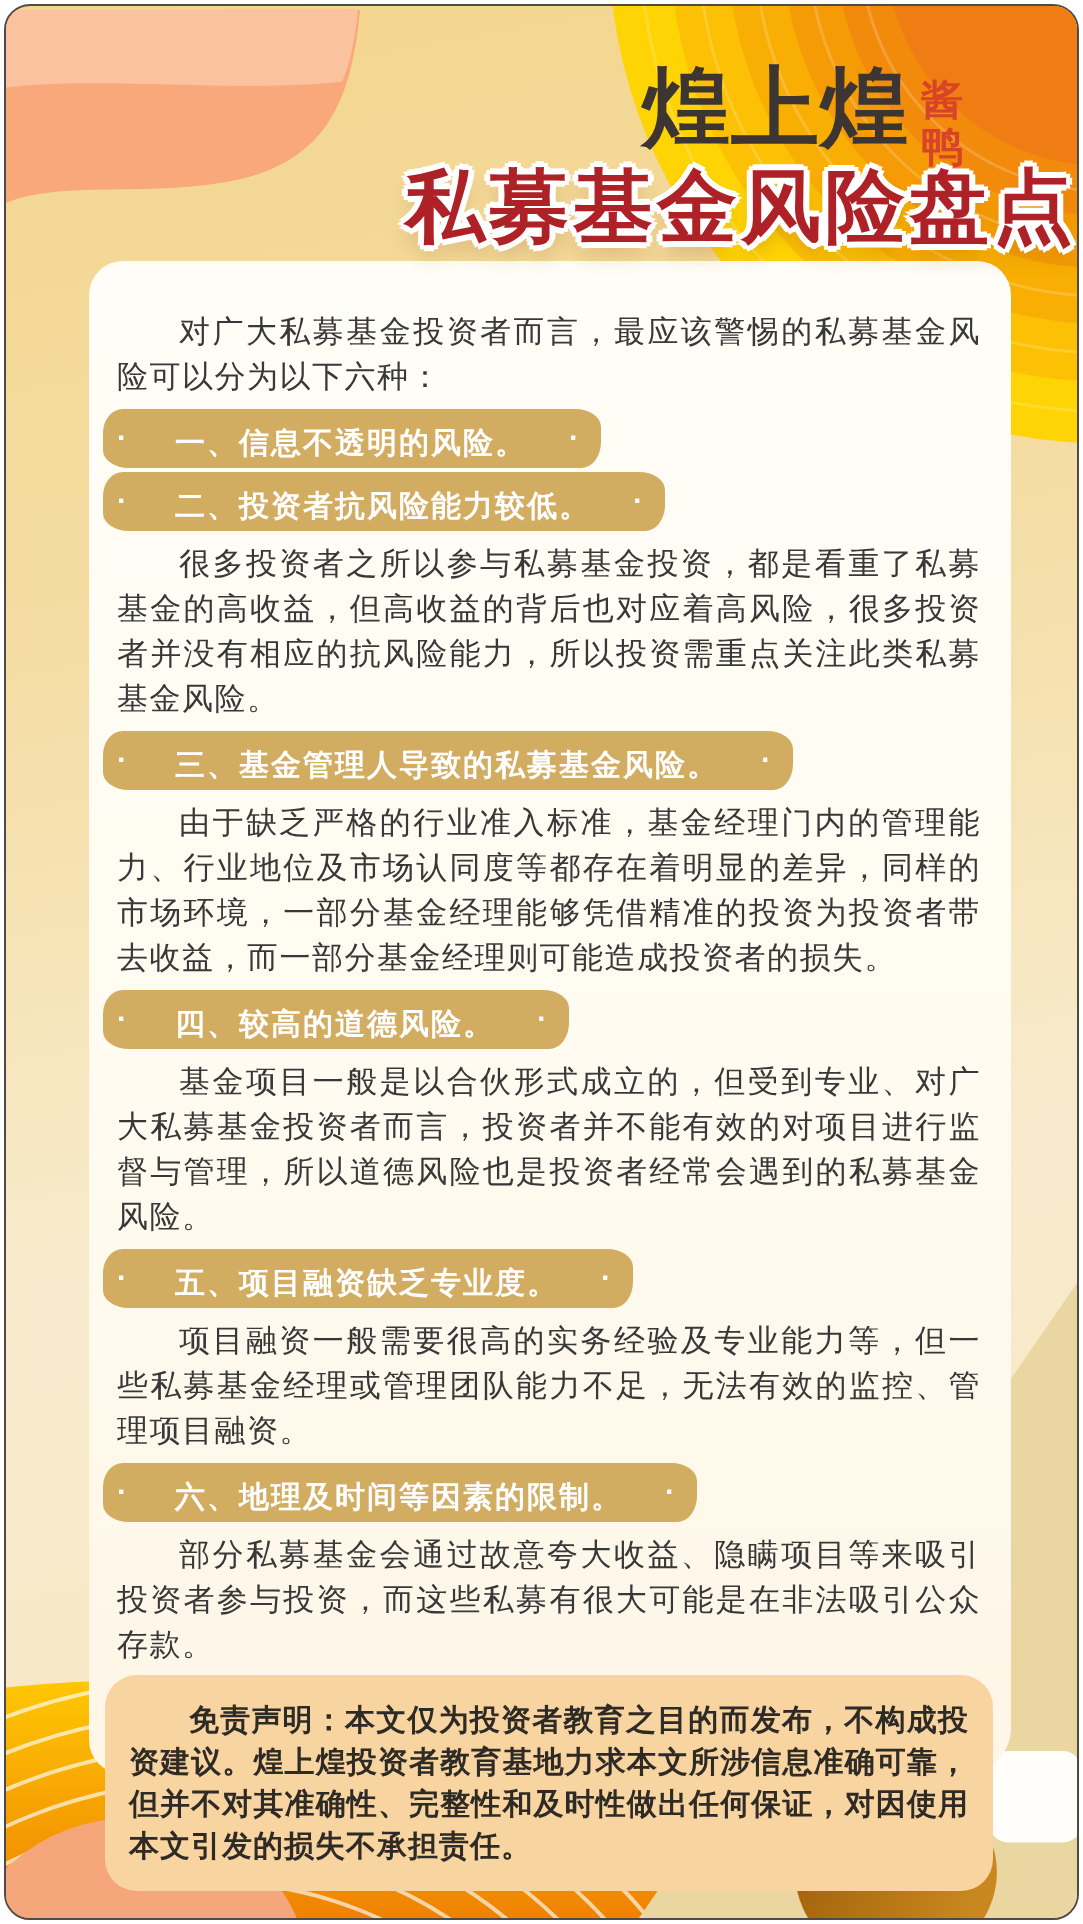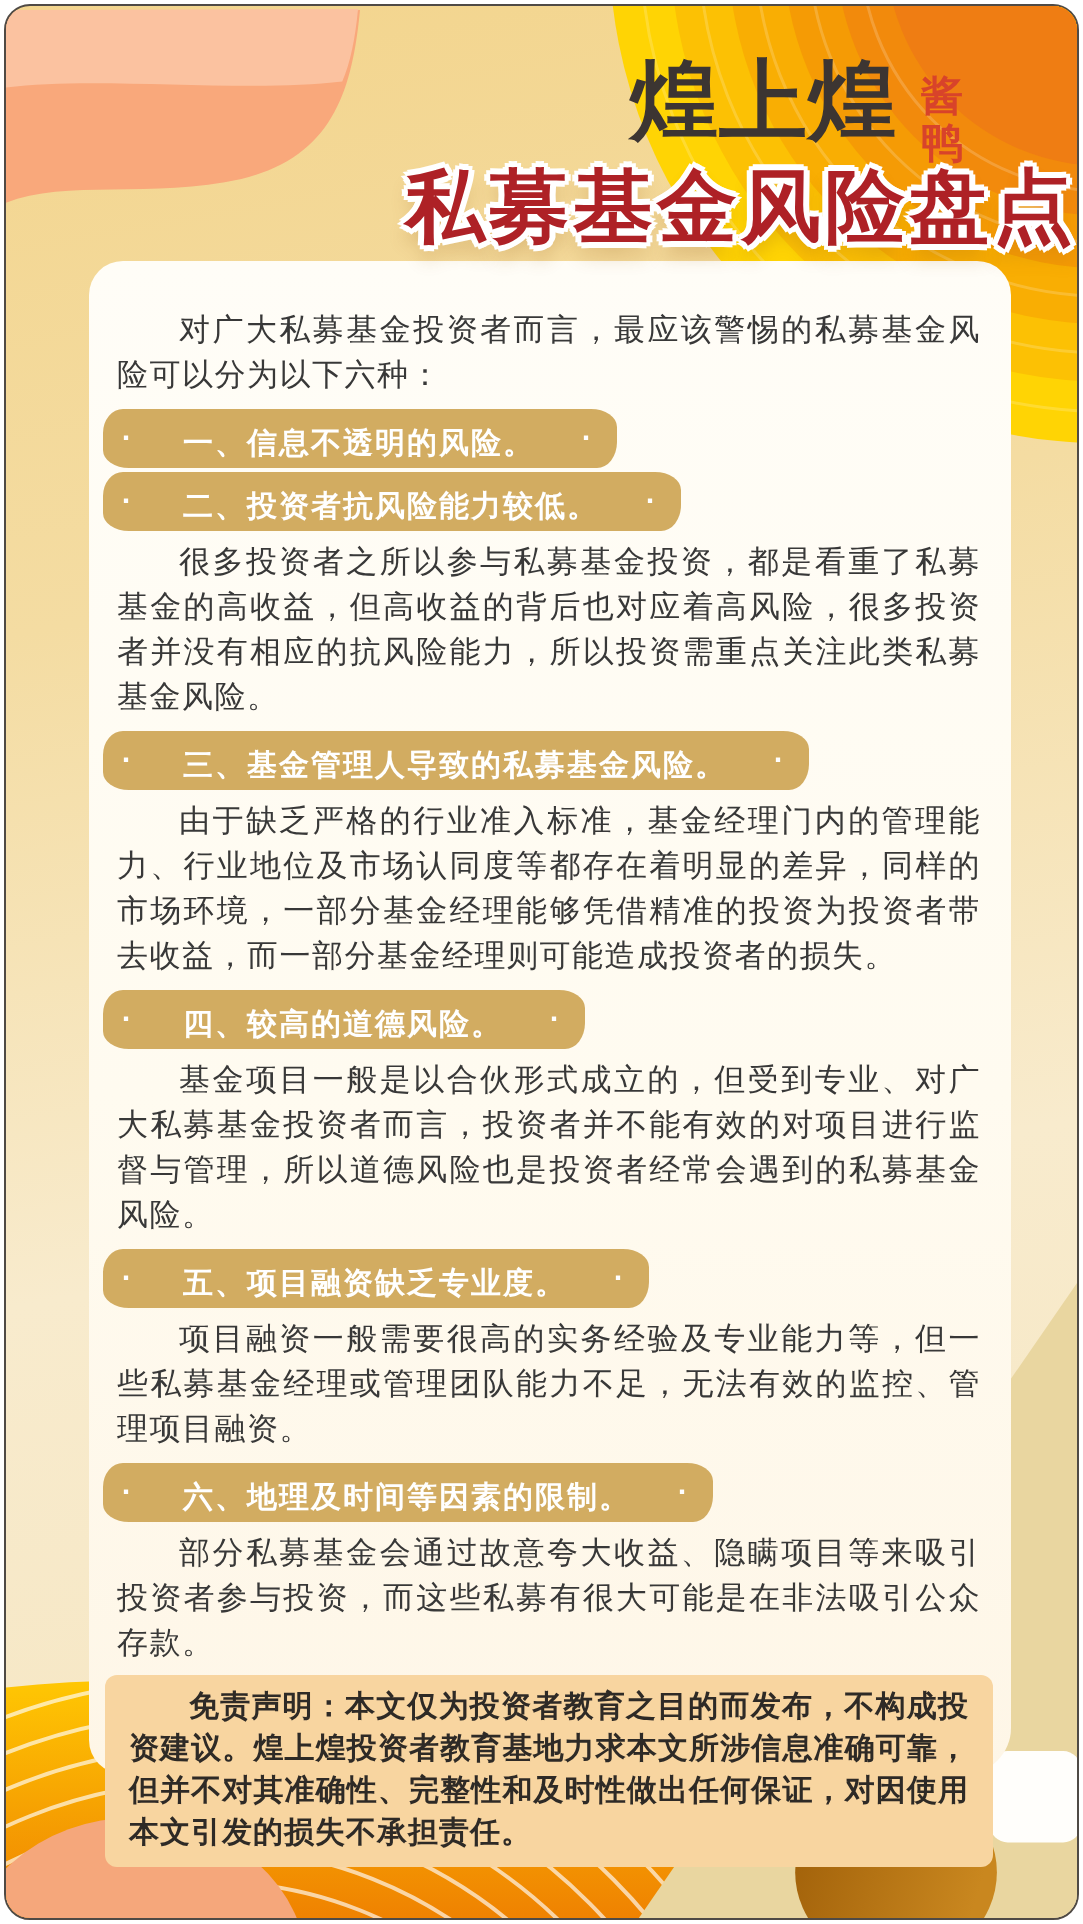--- a/index.html
+++ b/index.html
@@ -1,33 +1,33 @@
 <!DOCTYPE html>
 <html><head>
 <meta charset="utf-8">
 <style>
   html,body { margin:0; padding:0; background:#ffffff; }
   .poster {
     position:relative; width:1083px; height:1924px; background:#ffffff;
-    font-family:Liberation Mono, monospace; overflow:hidden;
+    font-family:Liberation Sans, sans-serif; overflow:hidden;
   }
   .frame {
     position:absolute; inset:4px; border:2px solid #4F4A45; border-radius:26px;
     overflow:hidden;
     background:linear-gradient(170deg,#F3D58E 0%,#F4DCA2 30%,#F8EBCD 62%,#F5E5C0 100%);
   }
   .deco { position:absolute; left:0; top:0; width:100%; height:100%; display:block; }
 
   .brand { position:absolute; top:58px; right:114px; display:flex; gap:12px; z-index:3; }
   .brand-name {
     font-size:88px; line-height:1; font-weight:900; color:#3C3532; letter-spacing:1px;
   }
   .brand-tagline {
     font-size:42px; line-height:1.12; font-weight:900; color:#D8432A;
-    width:1em; word-break:break-all; margin-top:12px;margin-left:12px;
+    width:1em; word-break:break-all; margin-top:12px;
   }
 
   .page-title {
     position:absolute; top:148px; left:0; width:100%; text-align:right; z-index:3;
     font-size:80px; font-weight:900; letter-spacing:4px; color:#AE2126;
     text-shadow:
       -6px 0 0 #fff, 6px 0 0 #fff, 0 -6px 0 #fff, 0 6px 0 #fff,
       -4px -4px 0 #fff, 4px -4px 0 #fff, -4px 4px 0 #fff, 4px 4px 0 #fff,
       0 14px 18px rgba(150,90,20,0.30);
   }
@@ -45,22 +45,22 @@
   .band {
     display:inline-flex; align-items:center; background:#D2AC61; color:#FFFFFF;
     font-size:30px; font-weight:700; letter-spacing:2px;
     padding:2px 20px 4px 14px; margin:2px 0 2px -6px;
     border-radius:20px 26px 20px 26px / 24px 18px 26px 18px;
   }
   .band .dot { font-weight:900; }
   .band-label { margin:12px 42px 0 46px; }
 
   .disclaimer {
-    margin:4px -4px 0 -4px; background:#F8D5A0; border-radius:12px;
-    padding:12px 24px; font-size:30px; font-weight:700; line-height:42px;
+    margin:4px -4px 0 -4px; background:#F8D5A0; border-radius:32px;
+    padding:24px 24px; font-size:30px; font-weight:700; line-height:42px;
     letter-spacing:1px; color:#2E2A26; text-align:justify; text-indent:2em;
   }
 </style>
 </head>
 <body>
 
 <div class="poster">
   <div class="frame">
 
     <svg class="deco" viewBox="0 0 1083 1924" preserveAspectRatio="none">

